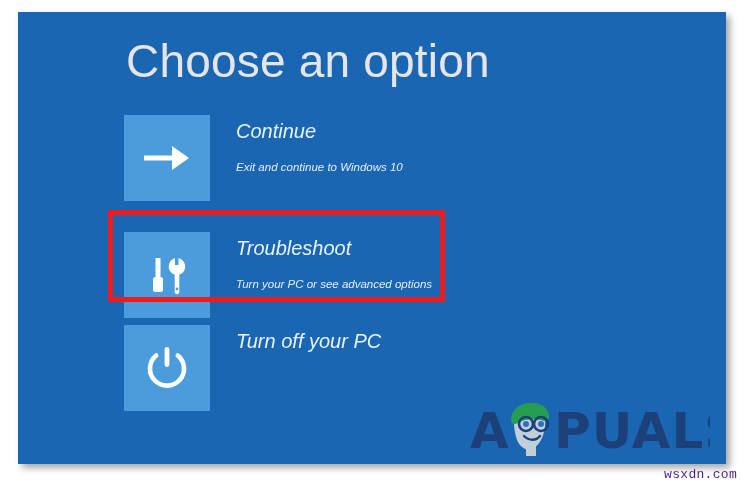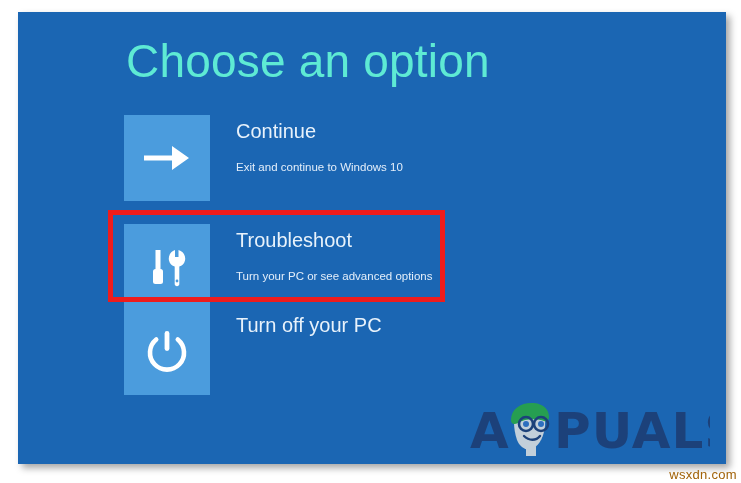--- a/index.html
+++ b/index.html
@@ -26,55 +26,56 @@
     box-shadow: 4px 4px 7px rgba(0,0,0,0.35);
     overflow: hidden;
   }
 
   #page-title {
     position: absolute;
     left: 108px;
     top: 24px;
     font-size: 46px;
     font-weight: 300;
-    color: #5eead4;
+    color: #e5e5e5;
     letter-spacing: 0.2px;
     line-height: 1.1;
     white-space: nowrap;
   }
 
   
   .option-row {
     position: absolute;
     left: 106px;
     width: 340px;
     height: 86px;
   }
   #option-continue   { top: 103px; }
-  #option-troubleshoot { top: 212px; padding-left: 37px; }
-  #option-shutdown   { top: 297px; padding-left: 40px; }
+  #option-troubleshoot { top: 220px; padding-left: 37px; }
+  #option-shutdown   { top: 313px; padding-left: 40px; }
 
   .option-tile {
     position: absolute;
     left: 0;
     top: 0;
     width: 86px;
     height: 86px;
     background: #4b9cdd;
     display: flex;
     align-items: center;
     justify-content: center;
   }
   .option-tile svg { display: block; }
 
   .option-text {
     position: absolute;
     left: 112px;
     top: 4px;
     width: 230px;
+    font-style: italic;
   }
   .option-title {
     font-size: 20px;
     font-weight: 300;
     color: #e8f2fb;
     line-height: 24px;
     white-space: nowrap;
   }
   .option-sub {
     font-size: 11.5px;
@@ -106,22 +107,22 @@
     height: 66px;
     opacity: 0.93;
   }
 
   
   #site-watermark {
     position: absolute;
     right: 4px;
     bottom: 1px;
     font-size: 13px;
-    color: #a16207;
-    font-family: Liberation Sans, sans-serif;
+    color: #4c1d95;
+    font-family: Liberation Mono, monospace;
     letter-spacing: 0.3px;
   }
 </style>
 </head>
 <body>
 
 <div id="screen">
 
   <div id="page-title">Choose an option</div>
 

